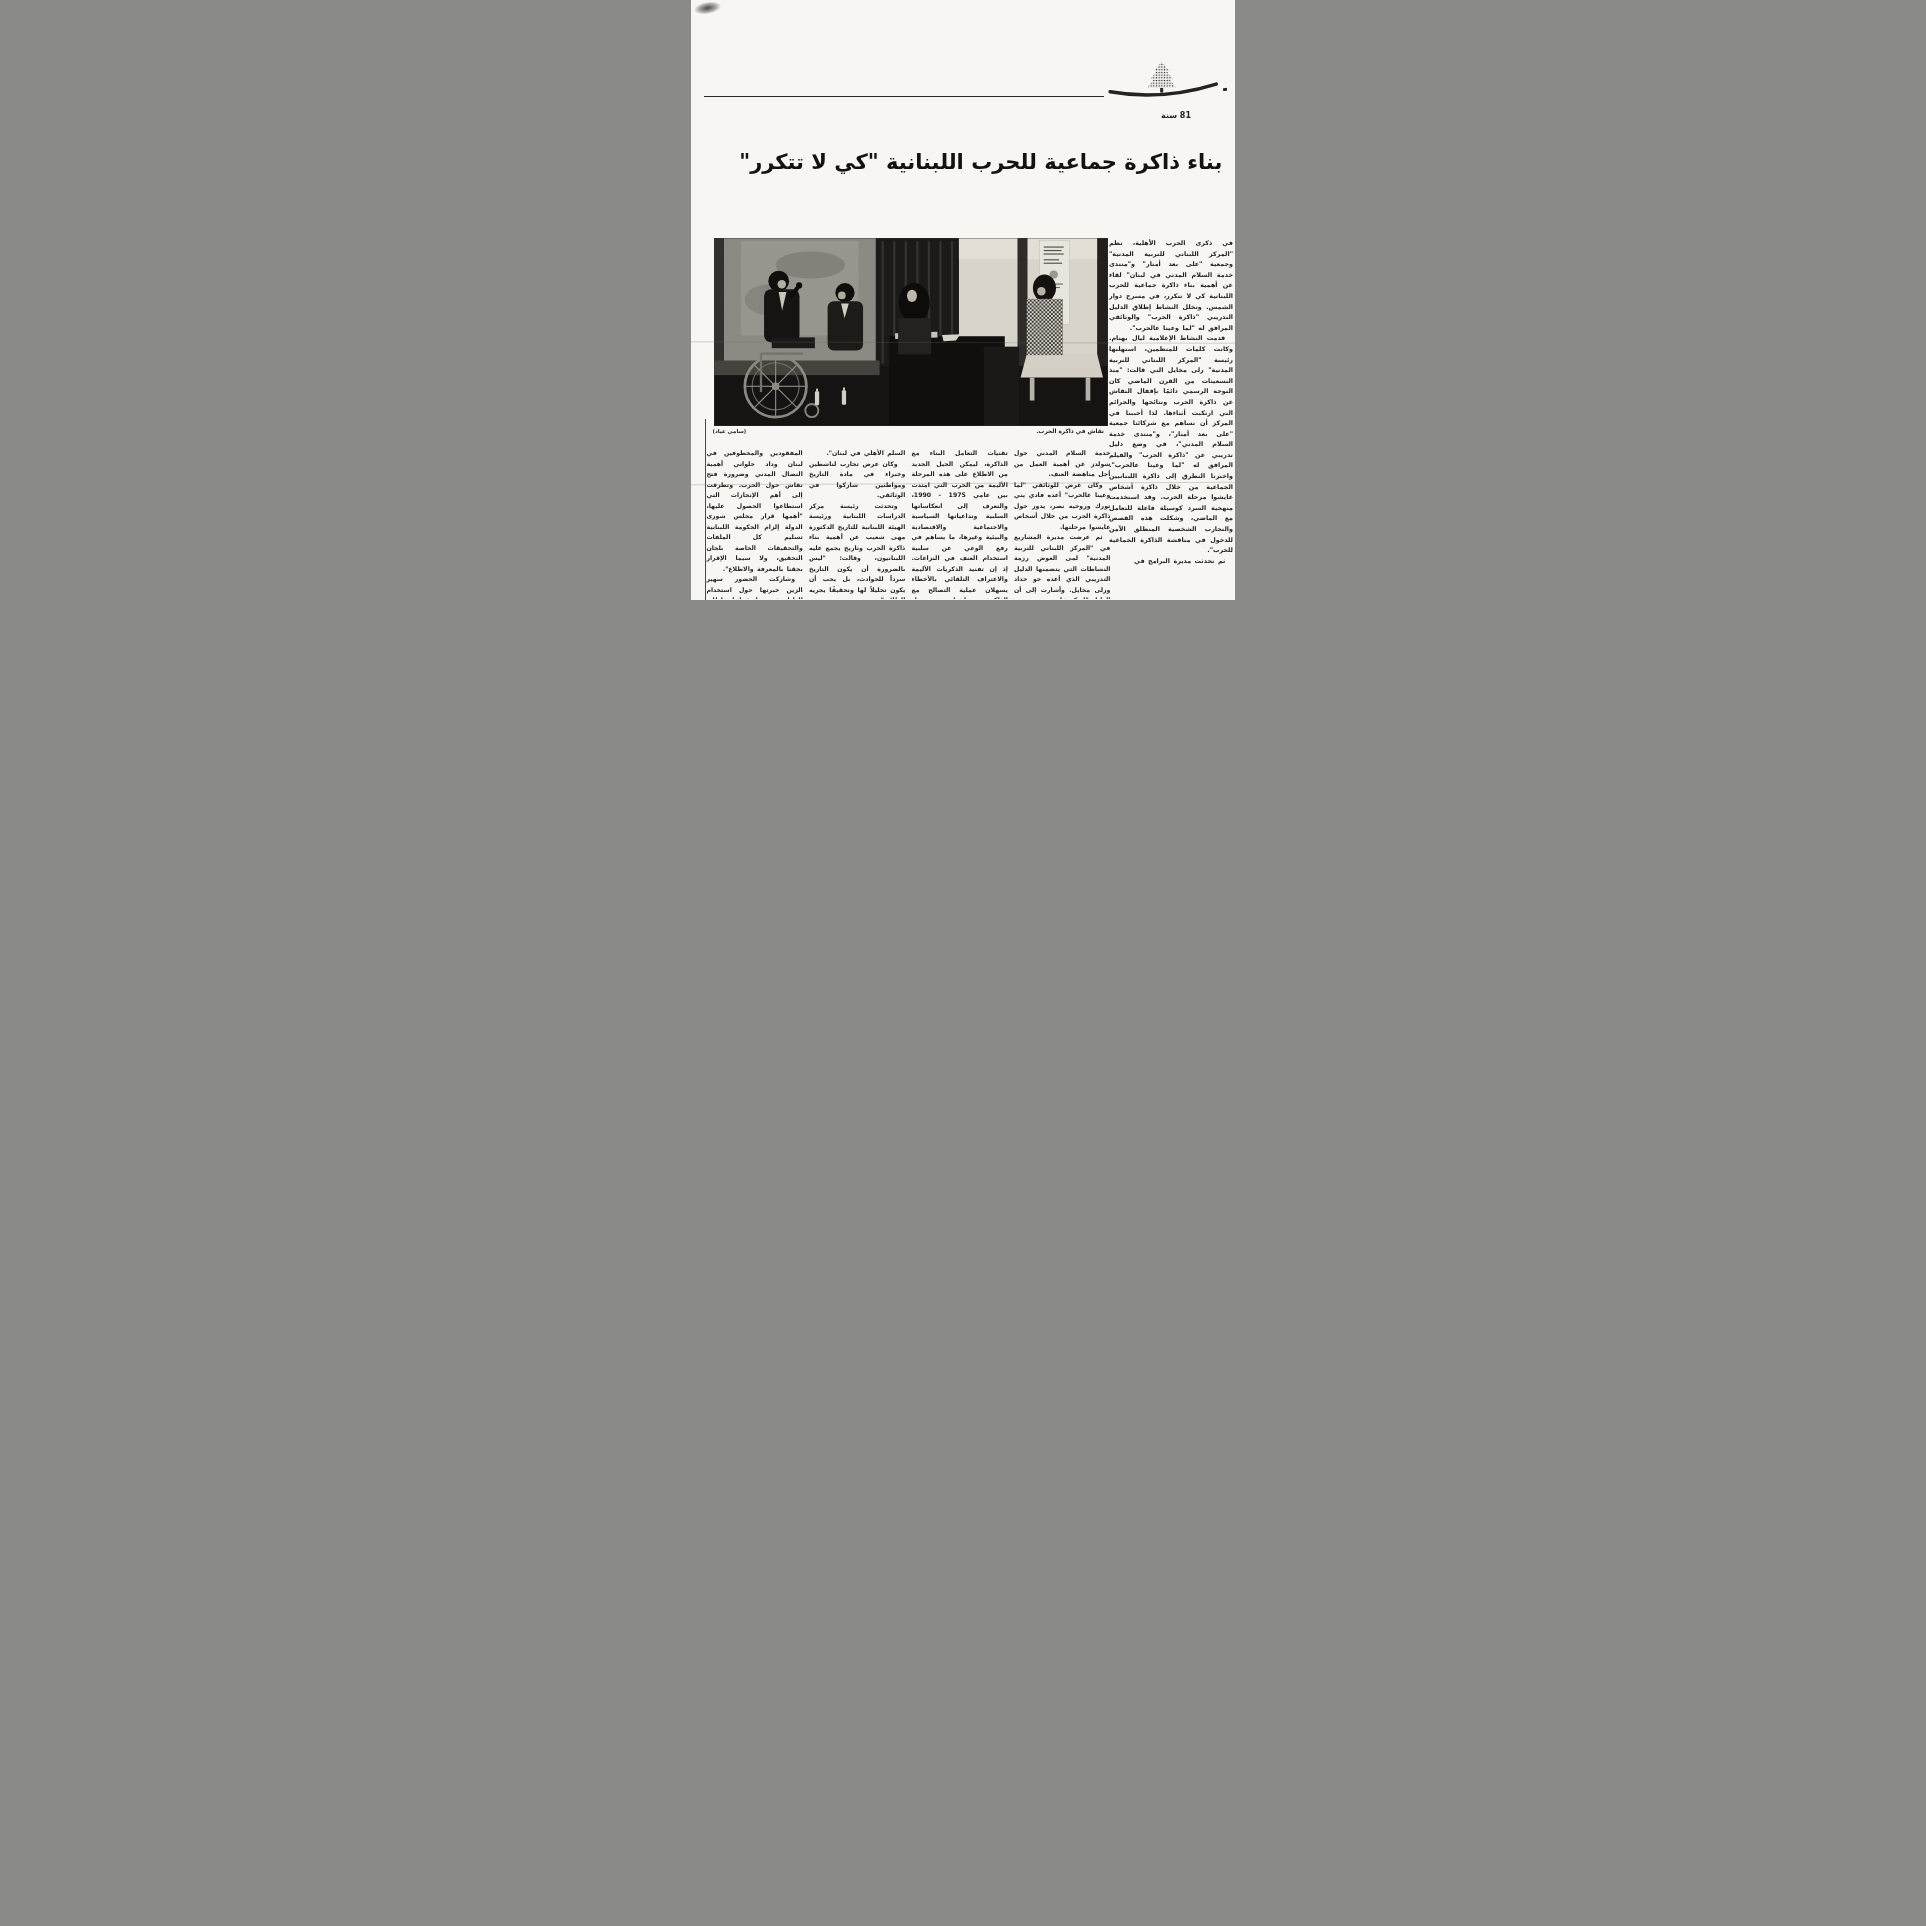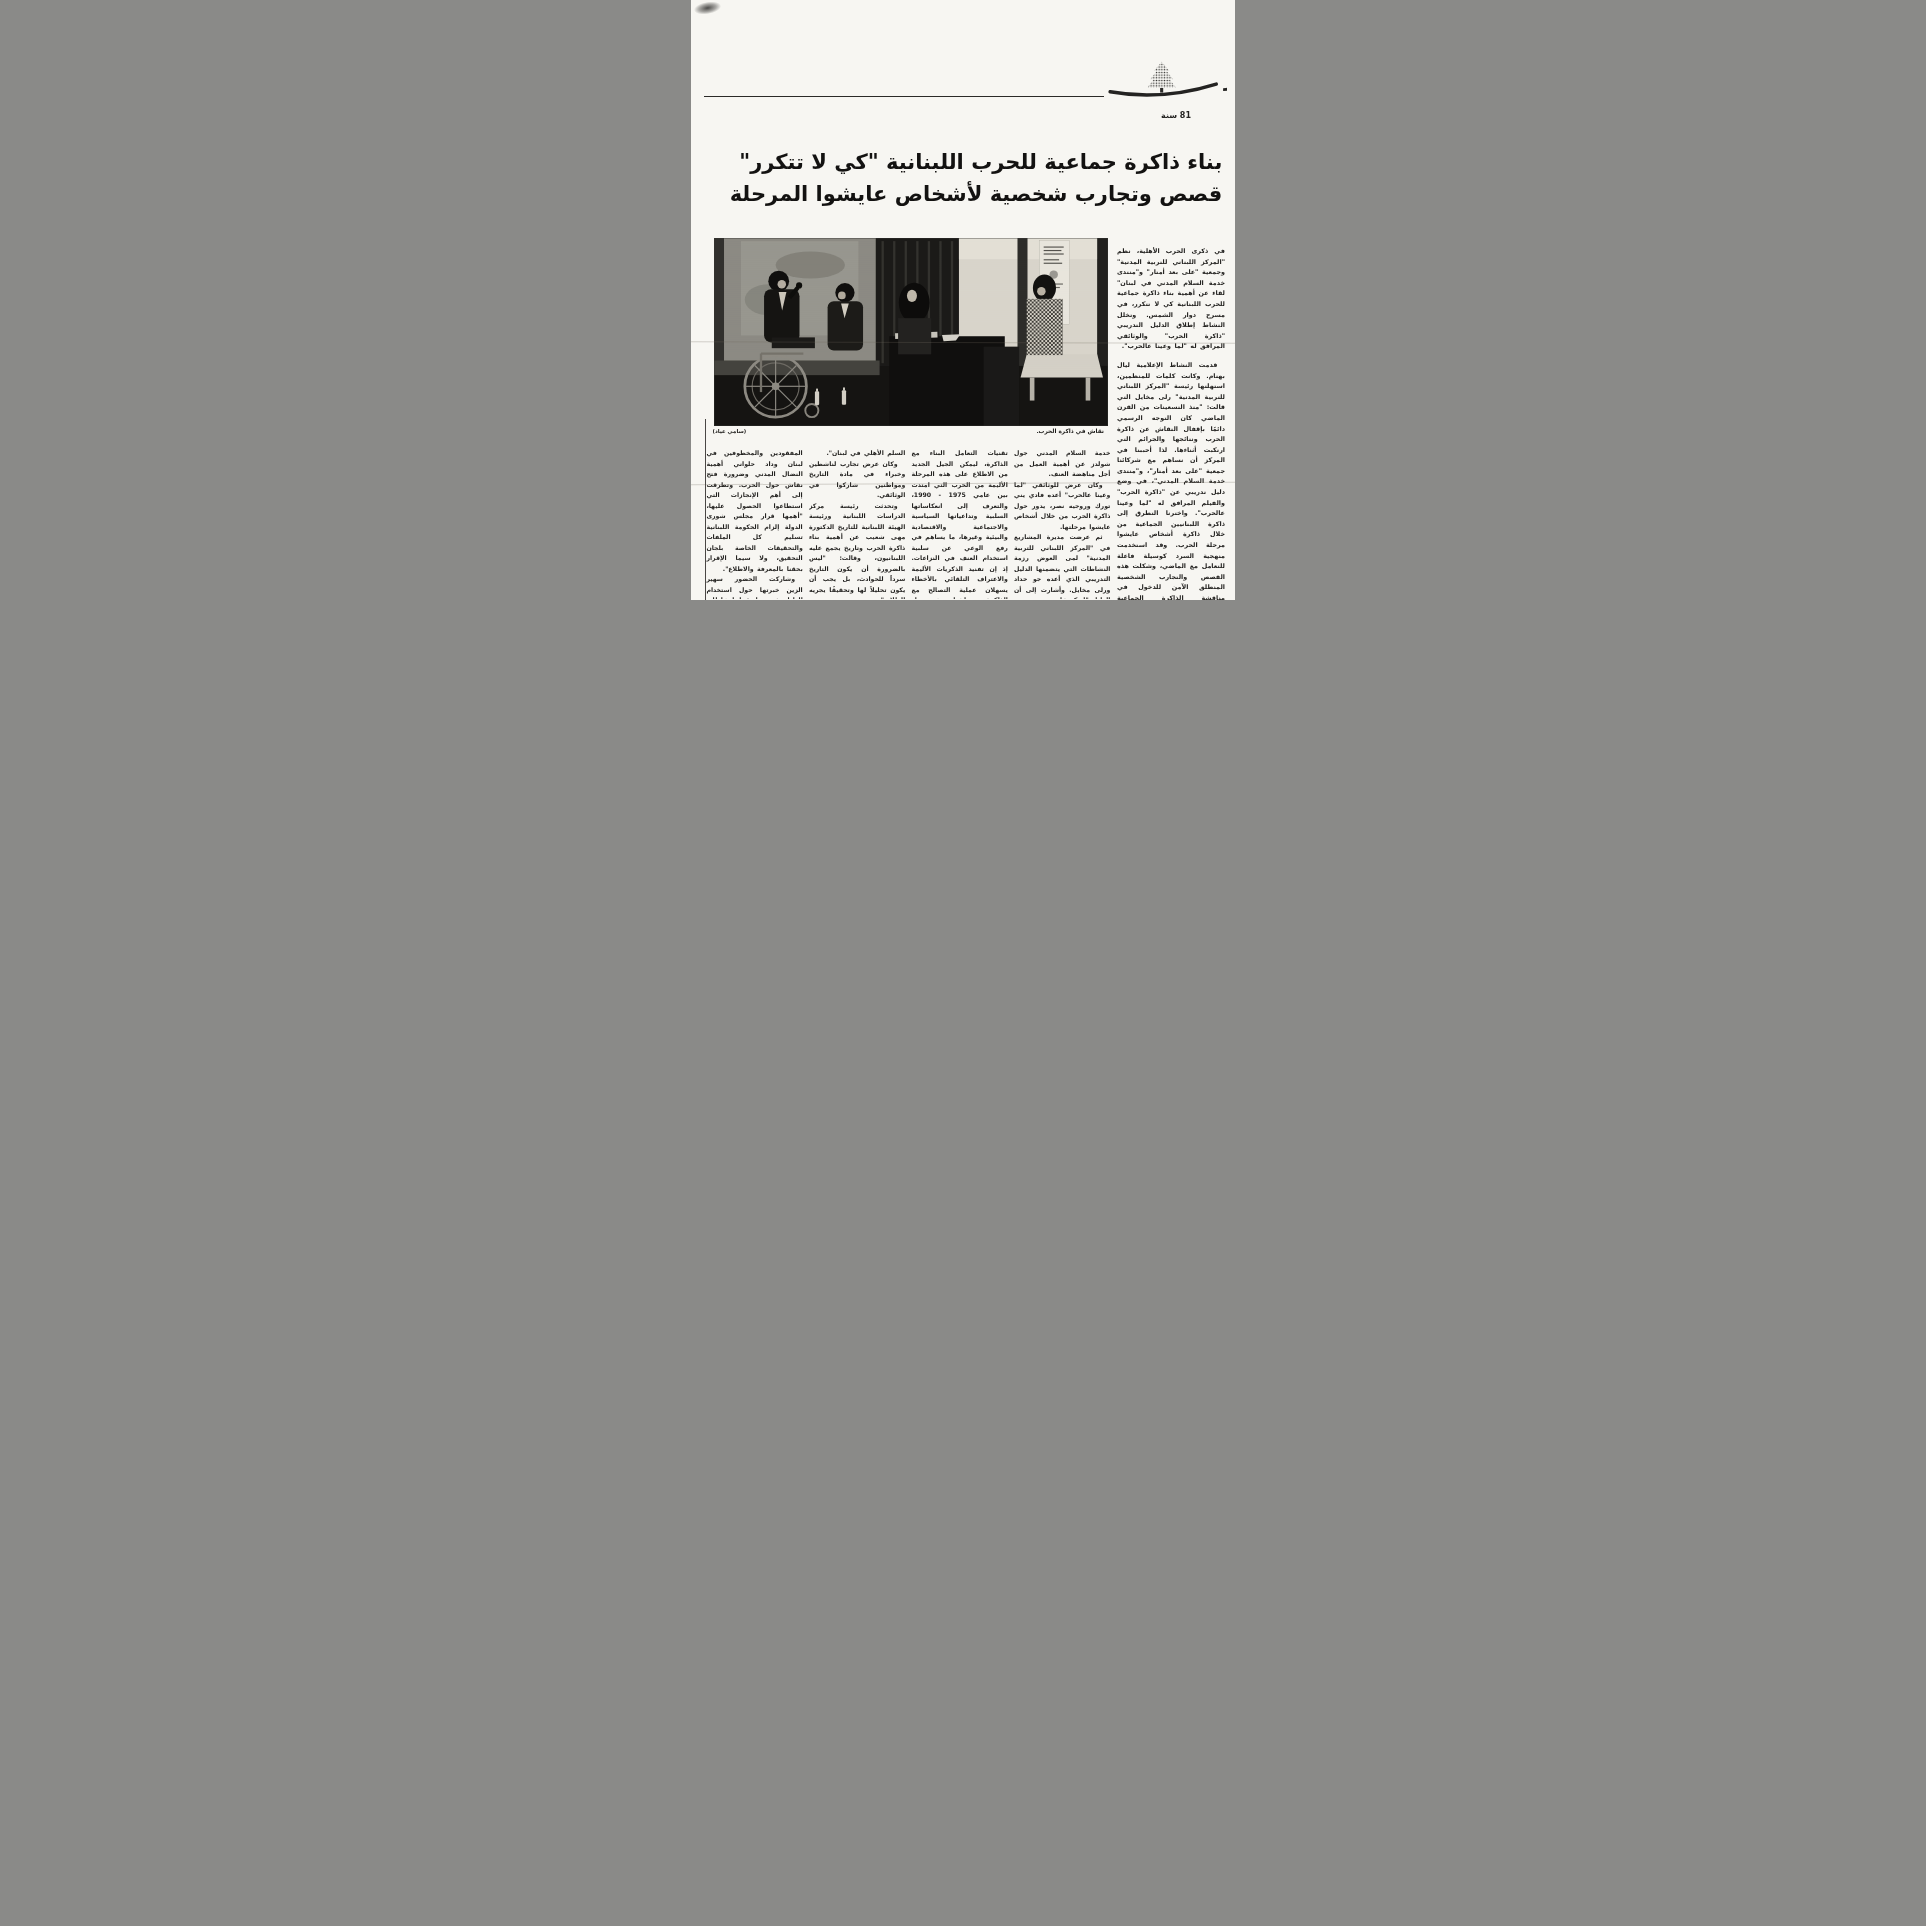--- a/index.html
+++ b/index.html
@@ -29,21 +29,21 @@
   
   .photo{position:absolute;left:23px;top:238px;width:394px;height:188px;background:#262523;}
   .photo svg{display:block;}
   .credit{position:absolute;left:21.6px;top:428px;font-size:5.4px;font-weight:bold;direction:rtl;}
   .caption{position:absolute;right:131px;top:428px;font-size:5.8px;font-weight:bold;
     direction:rtl;white-space:nowrap;}
   
   .sidebar{position:absolute;left:418px;top:238px;width:124px;height:360px;
     direction:rtl;text-align:justify;font-size:6.4px;line-height:10.6px;
     font-weight:bold;word-spacing:1.2px;color:#201f1d;}
-  .sidebar p{margin:8px;}
+  .sidebar p{margin:0;}
   
   .bottom{position:absolute;left:15.4px;top:448px;width:404px;height:151px;
     display:flex;gap:6.2px;direction:rtl;}
   .bcol{flex:1;text-align:justify;direction:rtl;font-size:6.2px;line-height:10.5px;
     font-weight:bold;word-spacing:1.2px;color:#201f1d;overflow:hidden;}
   .bcol p{margin:0;}
   .indent{text-indent:7.7px;}
 </style>
 </head>
 <body>
@@ -65,21 +65,20 @@
         <rect x="146" y="72" width="8" height="12" fill="#2c2b29"></rect>
       </g>
       <path d="M16 82 Q 150 106 292 62" stroke="#242322" stroke-width="9" fill="none" stroke-linecap="round"></path>
       <text x="312" y="66" font-size="56" font-weight="bold" text-anchor="end" fill="#242322" font-family="DejaVu Sans, sans-serif" direction="rtl">النهار</text>
     </svg>
     <div class="age">81 سنة</div>
   </div>
 
   <div class="headline">
     <div class="l1">بناء ذاكرة جماعية للحرب اللبنانية "كي لا تتكرر"</div>
-    <div class="l2">قصص وتجارب شخصية لأشخاص عايشوا المرحلة</div>
   </div>
 
   <div class="photo">
     <svg width="394" height="188" viewBox="0 0 1023 488" aria-hidden="true">
       <defs>
         <pattern id="ht" width="5" height="5" patternUnits="userSpaceOnUse">
           <circle cx="2.5" cy="2.5" r="1.1" fill="#0e0e0c"></circle>
         </pattern>
         <pattern id="checker" width="10" height="10" patternUnits="userSpaceOnUse">
           <rect width="10" height="10" fill="#d9d5ca"></rect>

